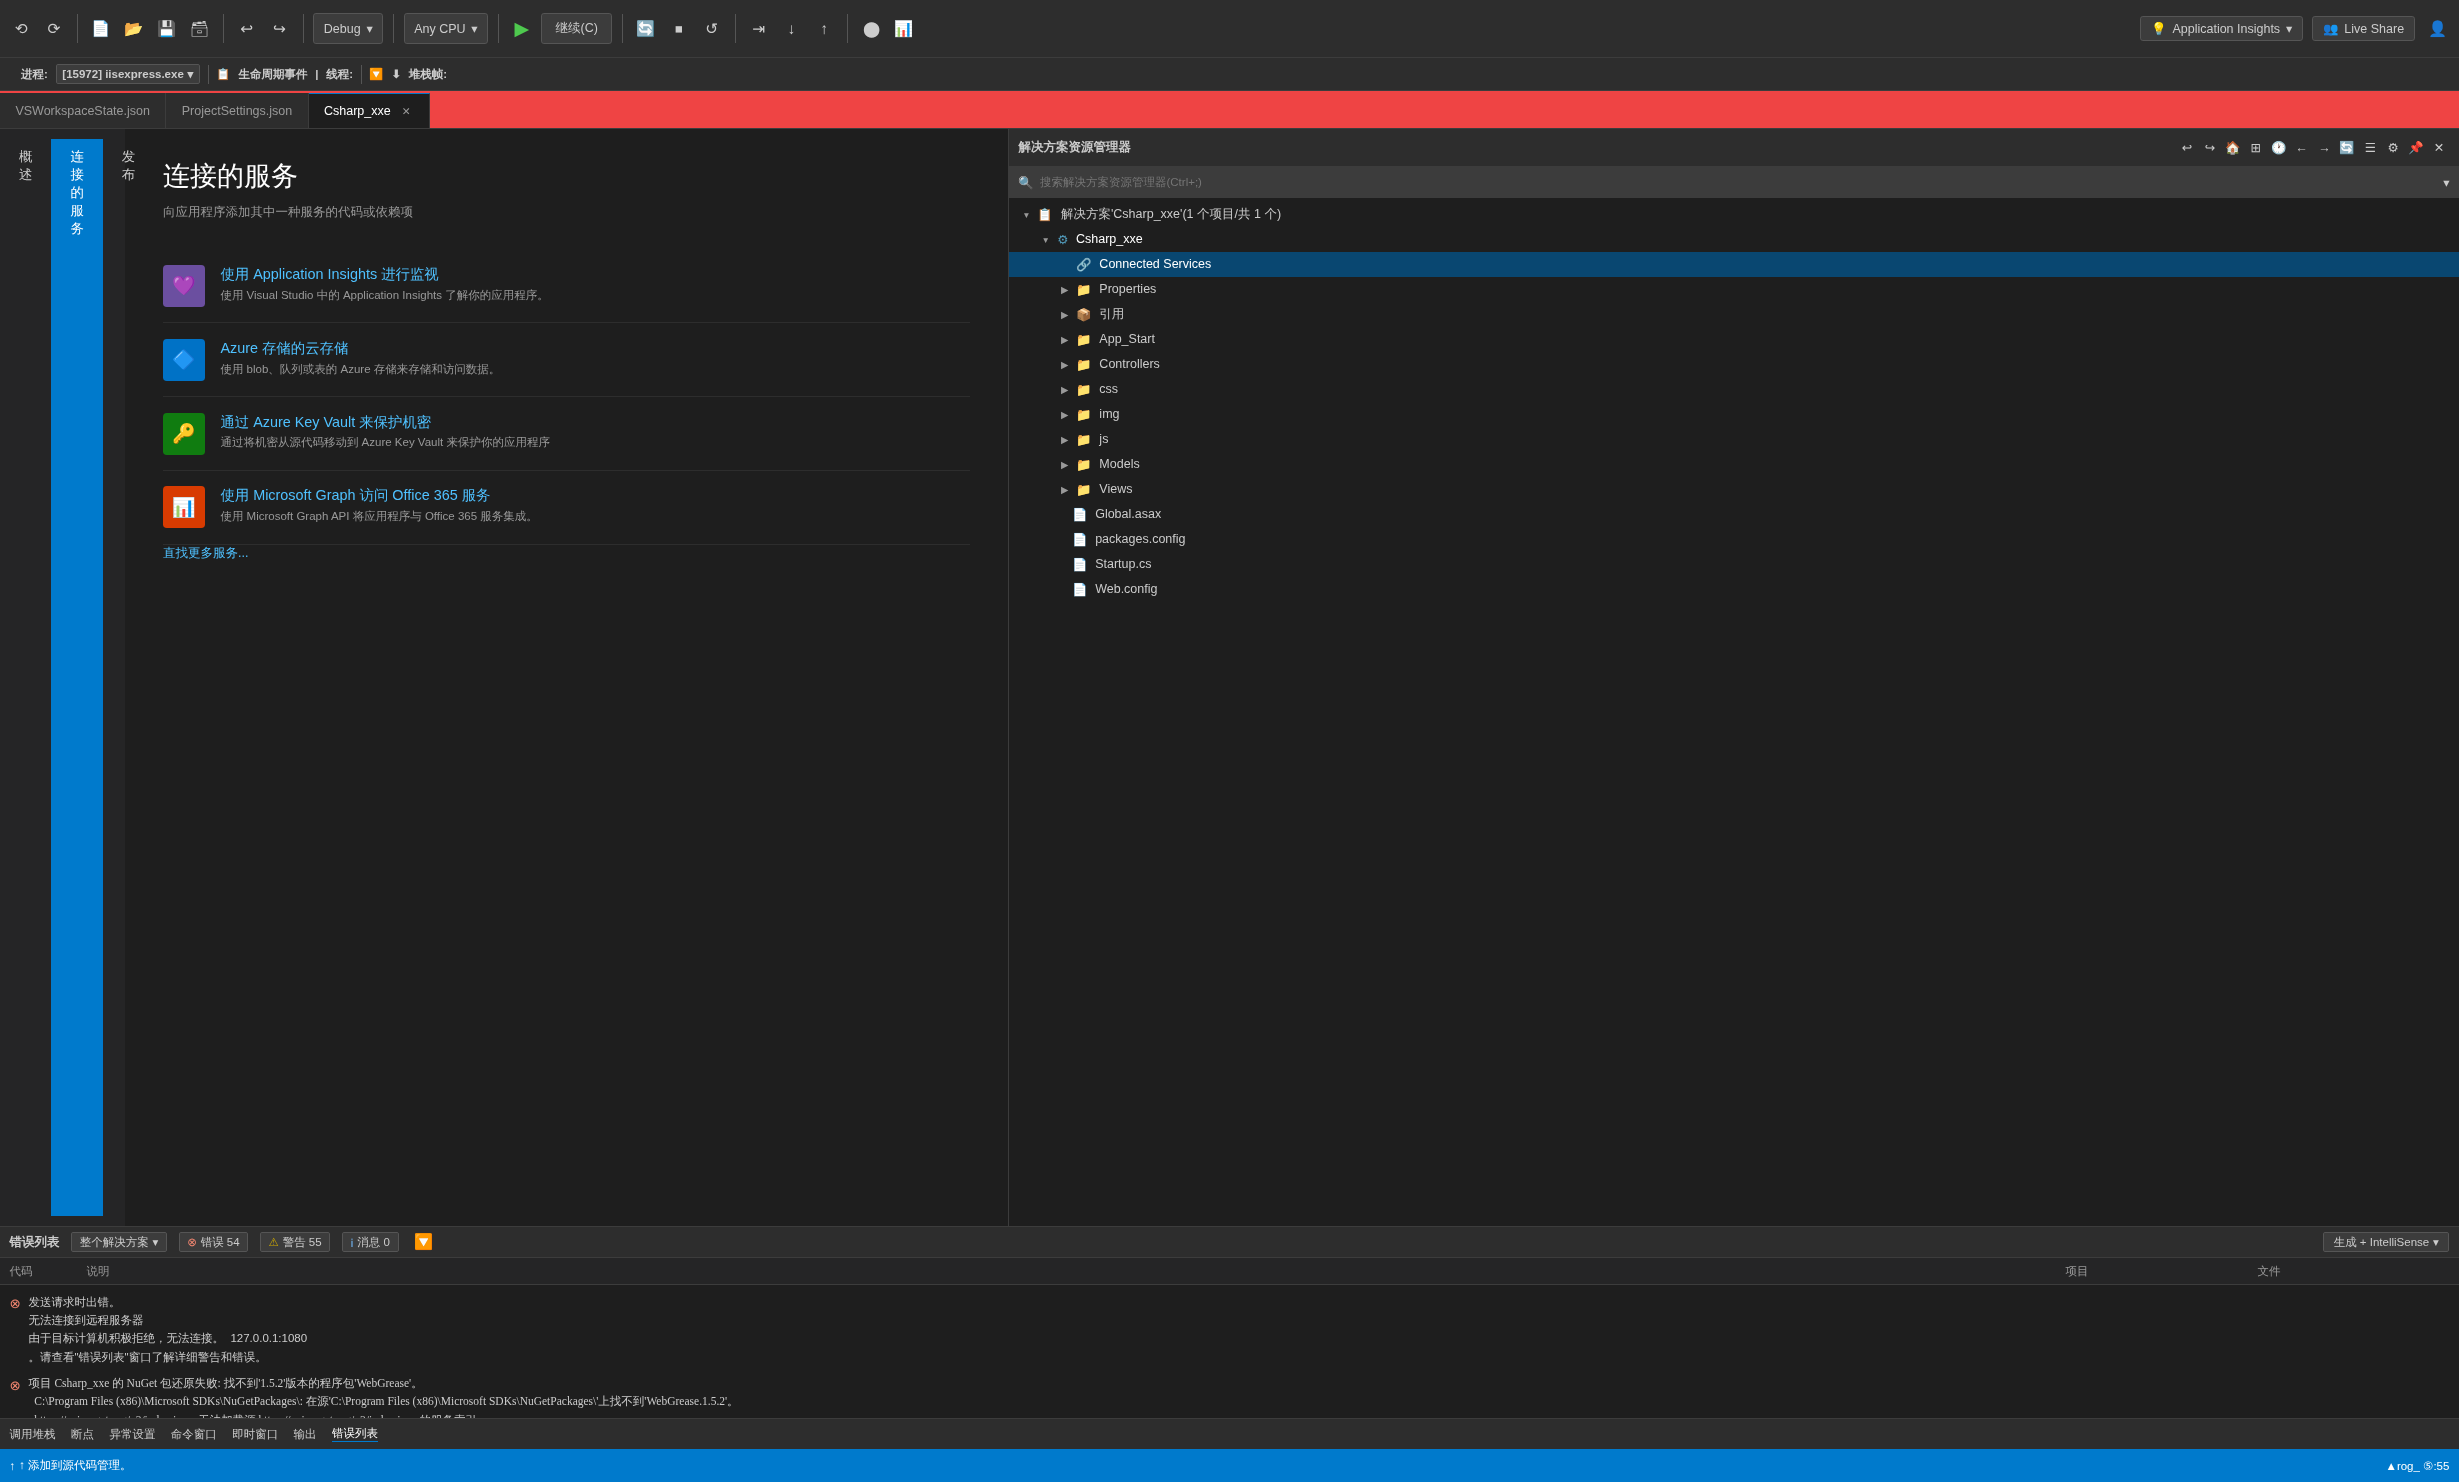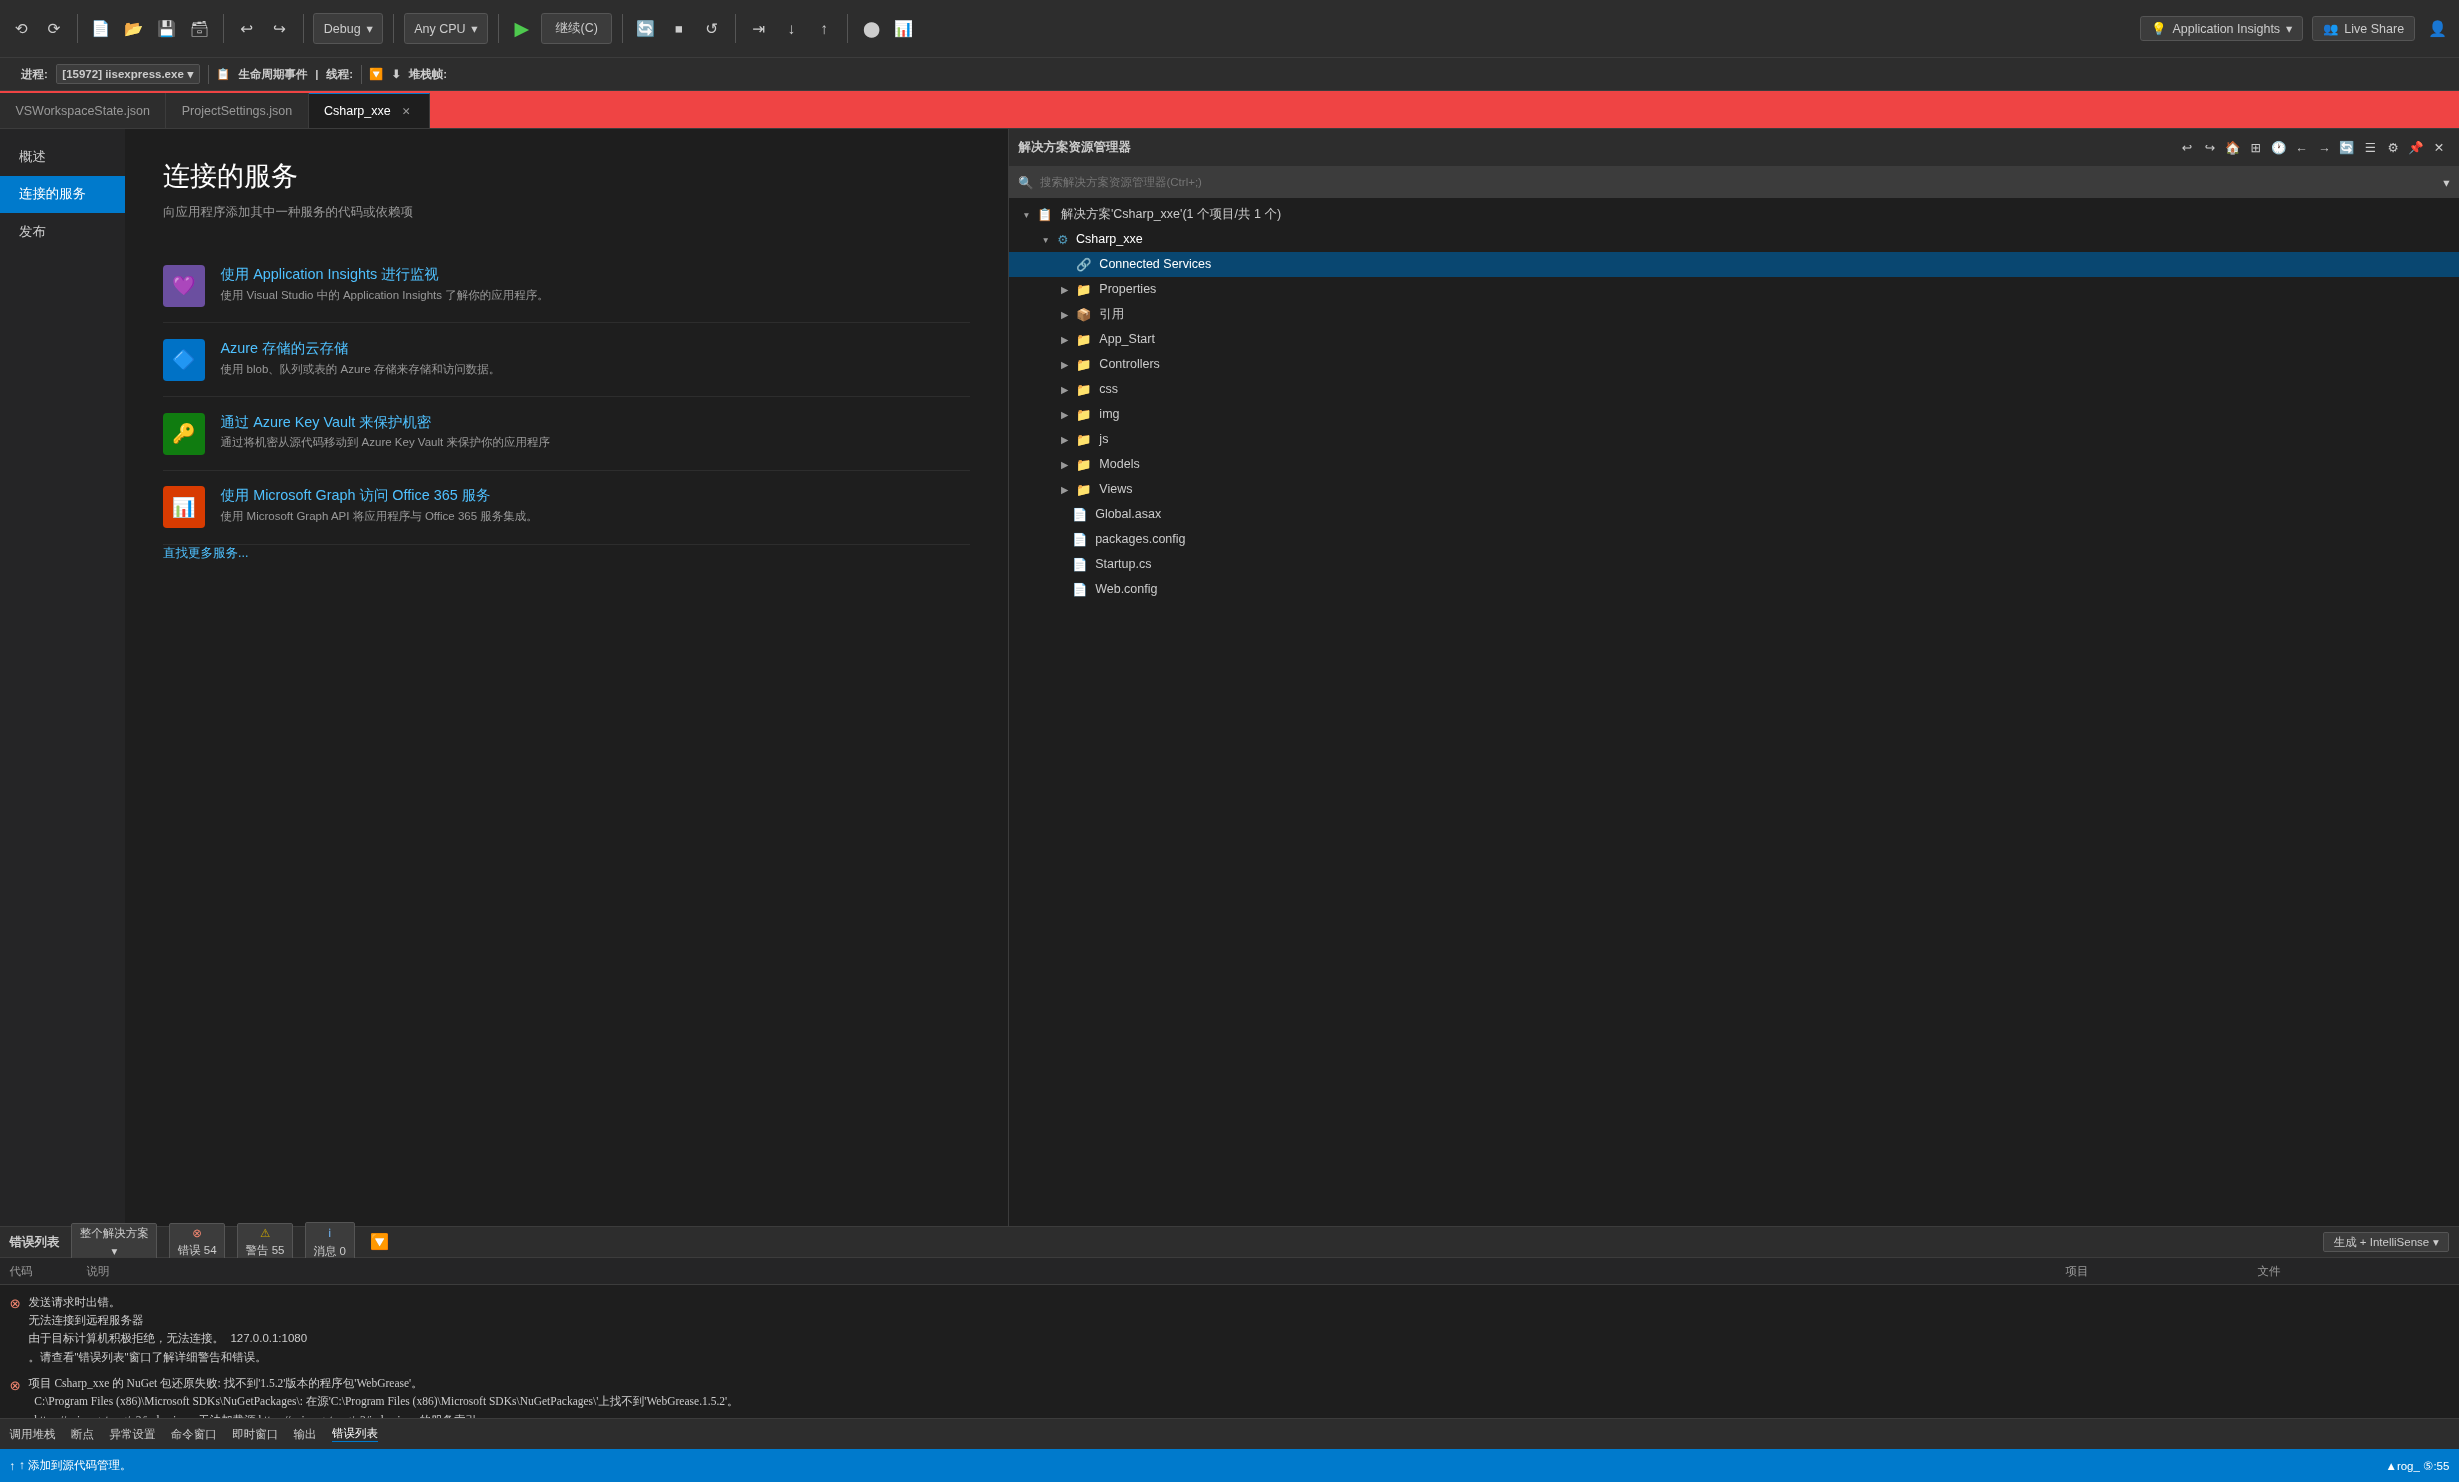--- a/index.html
+++ b/index.html
@@ -102,21 +102,21 @@
     .tab-close {
       width: 15.4px; height: 15.4px;
       display: flex; align-items: center; justify-content: center;
       border-radius: 1.9px; font-size: 10.6px; color: #999;
     }
     .left-sidebar {
       width: 125px;
       background: #252526;
       flex-shrink: 0;
       display: flex;
-      flex-direction: column;
+      flex-direction: row;
       padding: 9.6px 0;
     }
     .sidebar-item {
       padding: 9.6px 19px;
       cursor: pointer; color: #ccc; font-size: 13.4px;
     }
     .sidebar-item.active {
       background: #007acc; color: #fff;
     }
     .content-area {
@@ -207,21 +207,21 @@
       background: #2d2d2d;
       display: flex; align-items: center;
       padding: 0 9.6px; gap: 11.5px;
       border-bottom: 1px solid #3c3c3c;
       flex-shrink: 0;
     }
     .error-title { font-size: 12.5px; color: #ccc; font-weight: 600; }
     .error-filter {
       display: flex; align-items: center; gap: 3.8px;
       background: #3c3c3c; border: 1px solid #555; padding: 1.9px 7.7px;
-      border-radius: 1.9px; font-size: 11.5px; cursor: pointer; flex-direction: column;
+      border-radius: 1.9px; font-size: 11.5px; cursor: pointer;
     }
     .badge-error { color: #f48771; }
     .badge-warning { color: #cca700; }
     .badge-info { color: #75beff; }
     .error-toolbar-right { margin-left: auto; display: flex; gap: 5.8px; }
     .build-btn {
       background: #3c3c3c; border: 1px solid #555; color: #ccc;
       padding: 1.9px 9.6px; border-radius: 1.9px; font-size: 11.5px; cursor: pointer;
       display: flex; align-items: center; gap: 3.8px;
     }

